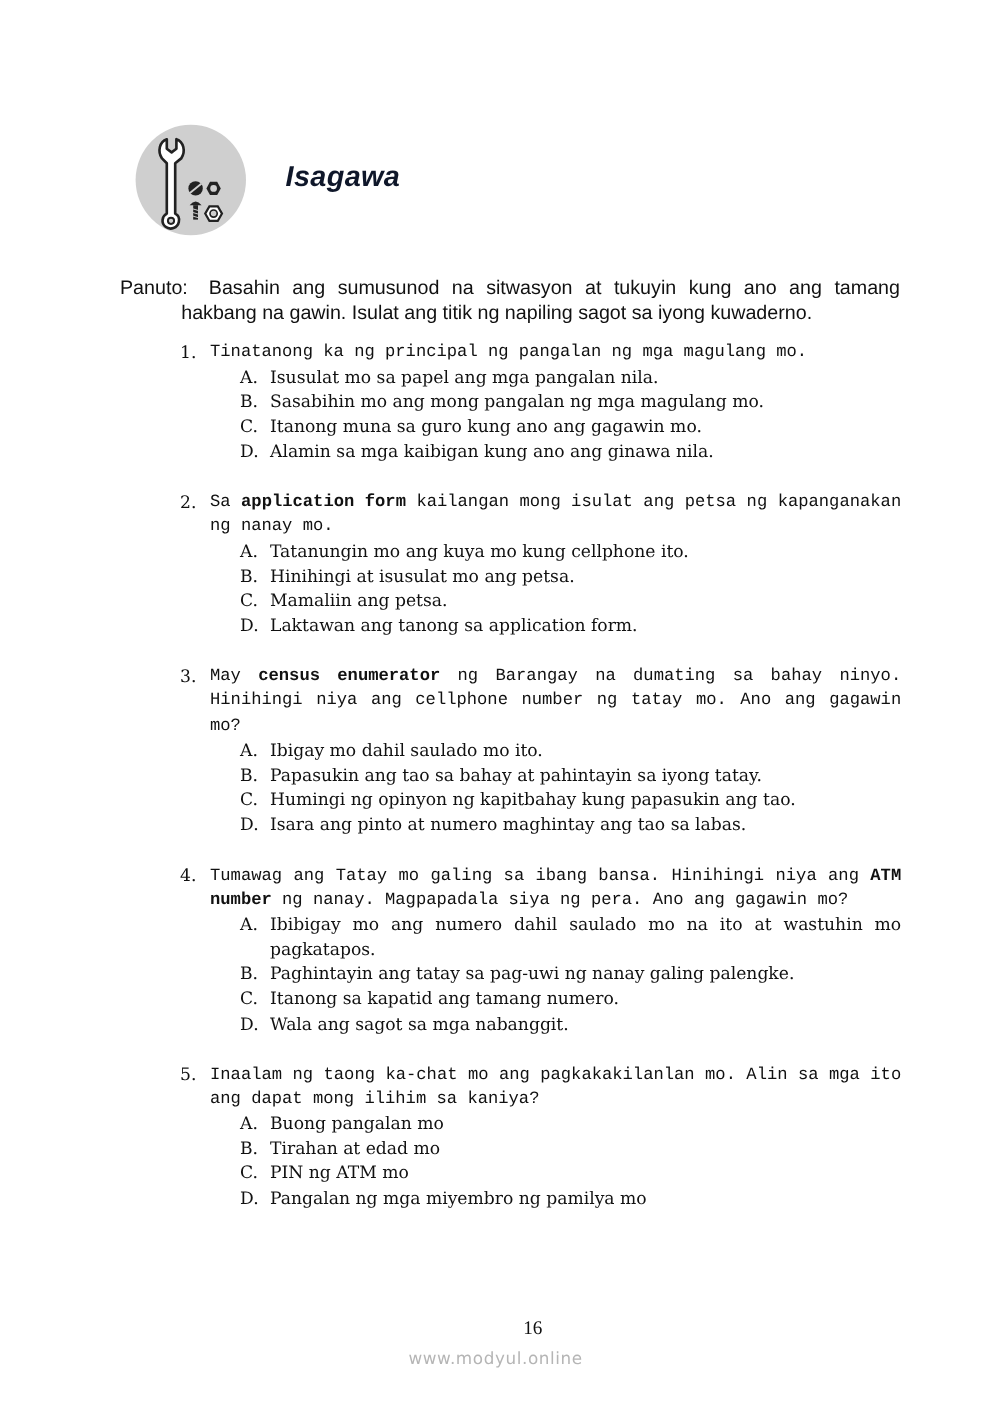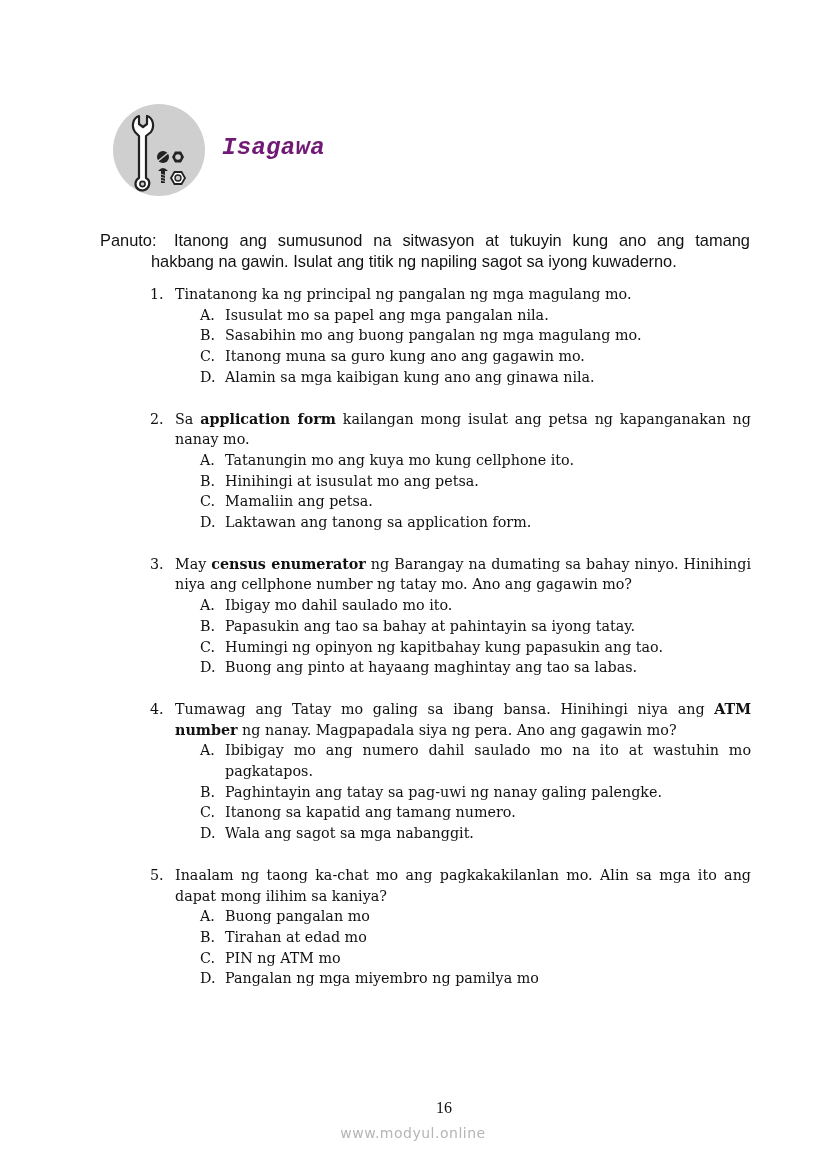--- a/index.html
+++ b/index.html
@@ -1,29 +1,29 @@
 <!DOCTYPE html>
 <html><head>
 <meta charset="utf-8">
 <style>
   html, body { margin: 0; padding: 0; background: #ffffff; }
   body { width: 826px; height: 1169px; position: relative; overflow: hidden; color: #111; font-family: "DejaVu Serif", serif; }
   .icon-circle { position: absolute; left: 113px; top: 104px; width: 92px; height: 92px; border-radius: 50%; background: #cfcfcf; }
   .icon-circle svg { width: 92px; height: 92px; display: block; }
-  .section-title { position: absolute; left: 222px; top: 134px; font-family: Liberation Mono, monospace; font-weight: bold; font-style: italic; font-size: 24px; letter-spacing: 0.3px; color: #701a75; }
+  .section-title { position: absolute; left: 238px; top: 134px; font-family: Liberation Sans, sans-serif; font-weight: bold; font-style: italic; font-size: 24px; letter-spacing: 0.3px; color: #0f172a; }
   .instructions { position: absolute; left: 100px; top: 230px; width: 650px; font-family: Liberation Sans, sans-serif; font-size: 16.4px; line-height: 21px; text-align: justify; }
   .instr-line1 { display: flex; }
   .instr-label { width: 74px; flex: none; }
   .instr-rest { flex: 1; text-align: justify; text-align-last: justify; }
   .instr-line2 { padding-left: 51px; }
   .questions { position: absolute; left: 150px; top: 284px; width: 601px; font-family: "DejaVu Serif", serif; font-size: 14.3px; line-height: 20.7px; }
   .question { margin-bottom: 21px; }
   .q-row { display: flex; }
   .q-num { width: 25px; flex: none; }
-  .q-text { flex: 1; text-align: justify; }
+  .q-text { flex: 1; text-align: justify; font-family: Liberation Mono, monospace; }
   .options { margin-left: 50px; }
   .opt-row { display: flex; }
   .opt-letter { width: 25px; flex: none; }
   .opt-text { flex: 1; text-align: justify; }
   b { font-weight: bold; }
   .page-number { position: absolute; left: 0; width: 826px; top: 1099px; text-align: center; font-family: "Liberation Serif", serif; font-size: 16px; color: #111; margin-left: 31px; }
   .watermark { position: absolute; left: 0; width: 826px; top: 1125px; text-align: center; font-family: "DejaVu Sans", sans-serif; font-size: 14px; color: #b5b5b5; letter-spacing: 0.5px; }
 </style>
 </head>
 <body>
@@ -49,39 +49,39 @@
     <polygon points="58,74 61.5,68 68.5,68 72,74 68.5,80 61.5,80" fill="#ffffff" stroke="#222" stroke-width="1.8"></polygon>
     <circle cx="65" cy="74" r="3" fill="#cfcfcf" stroke="#222" stroke-width="1.4"></circle>
   </svg>
 </div>
 
 <div class="section-title">Isagawa</div>
 
 <div class="instructions">
   <div class="instr-line1">
     <span class="instr-label">Panuto:</span>
-    <span class="instr-rest">Itanong ang sumusunod na sitwasyon at tukuyin kung ano ang tamang</span>
+    <span class="instr-rest">Basahin ang sumusunod na sitwasyon at tukuyin kung ano ang tamang</span>
   </div>
   <div class="instr-line2">hakbang na gawin. Isulat ang titik ng napiling sagot sa iyong kuwaderno.</div>
 </div>
 
 <div class="questions" id="questions">
     <div class="question">
       <div class="q-row">
         <span class="q-num">1.</span>
         <span class="q-text"><span>Tinatanong ka ng principal ng pangalan ng mga magulang mo.</span></span>
       </div>
       <div class="options">
         <div class="opt-row">
           <span class="opt-letter">A.</span>
           <span class="opt-text">Isusulat mo sa papel ang mga pangalan nila.</span>
         </div>
         <div class="opt-row">
           <span class="opt-letter">B.</span>
-          <span class="opt-text">Sasabihin mo ang buong pangalan ng mga magulang mo.</span>
+          <span class="opt-text">Sasabihin mo ang mong pangalan ng mga magulang mo.</span>
         </div>
         <div class="opt-row">
           <span class="opt-letter">C.</span>
           <span class="opt-text">Itanong muna sa guro kung ano ang gagawin mo.</span>
         </div>
         <div class="opt-row">
           <span class="opt-letter">D.</span>
           <span class="opt-text">Alamin sa mga kaibigan kung ano ang ginawa nila.</span>
         </div>
       </div>
@@ -123,21 +123,21 @@
         <div class="opt-row">
           <span class="opt-letter">B.</span>
           <span class="opt-text">Papasukin ang tao sa bahay at pahintayin sa iyong tatay.</span>
         </div>
         <div class="opt-row">
           <span class="opt-letter">C.</span>
           <span class="opt-text">Humingi ng opinyon ng kapitbahay kung papasukin ang tao.</span>
         </div>
         <div class="opt-row">
           <span class="opt-letter">D.</span>
-          <span class="opt-text">Buong ang pinto at hayaang maghintay ang tao sa labas.</span>
+          <span class="opt-text">Isara ang pinto at numero maghintay ang tao sa labas.</span>
         </div>
       </div>
     </div>
     <div class="question">
       <div class="q-row">
         <span class="q-num">4.</span>
         <span class="q-text"><span>Tumawag ang Tatay mo galing sa ibang bansa. Hinihingi niya ang </span><b>ATM number</b><span> ng nanay. Magpapadala siya ng pera. Ano ang gagawin mo?</span></span>
       </div>
       <div class="options">
         <div class="opt-row">

